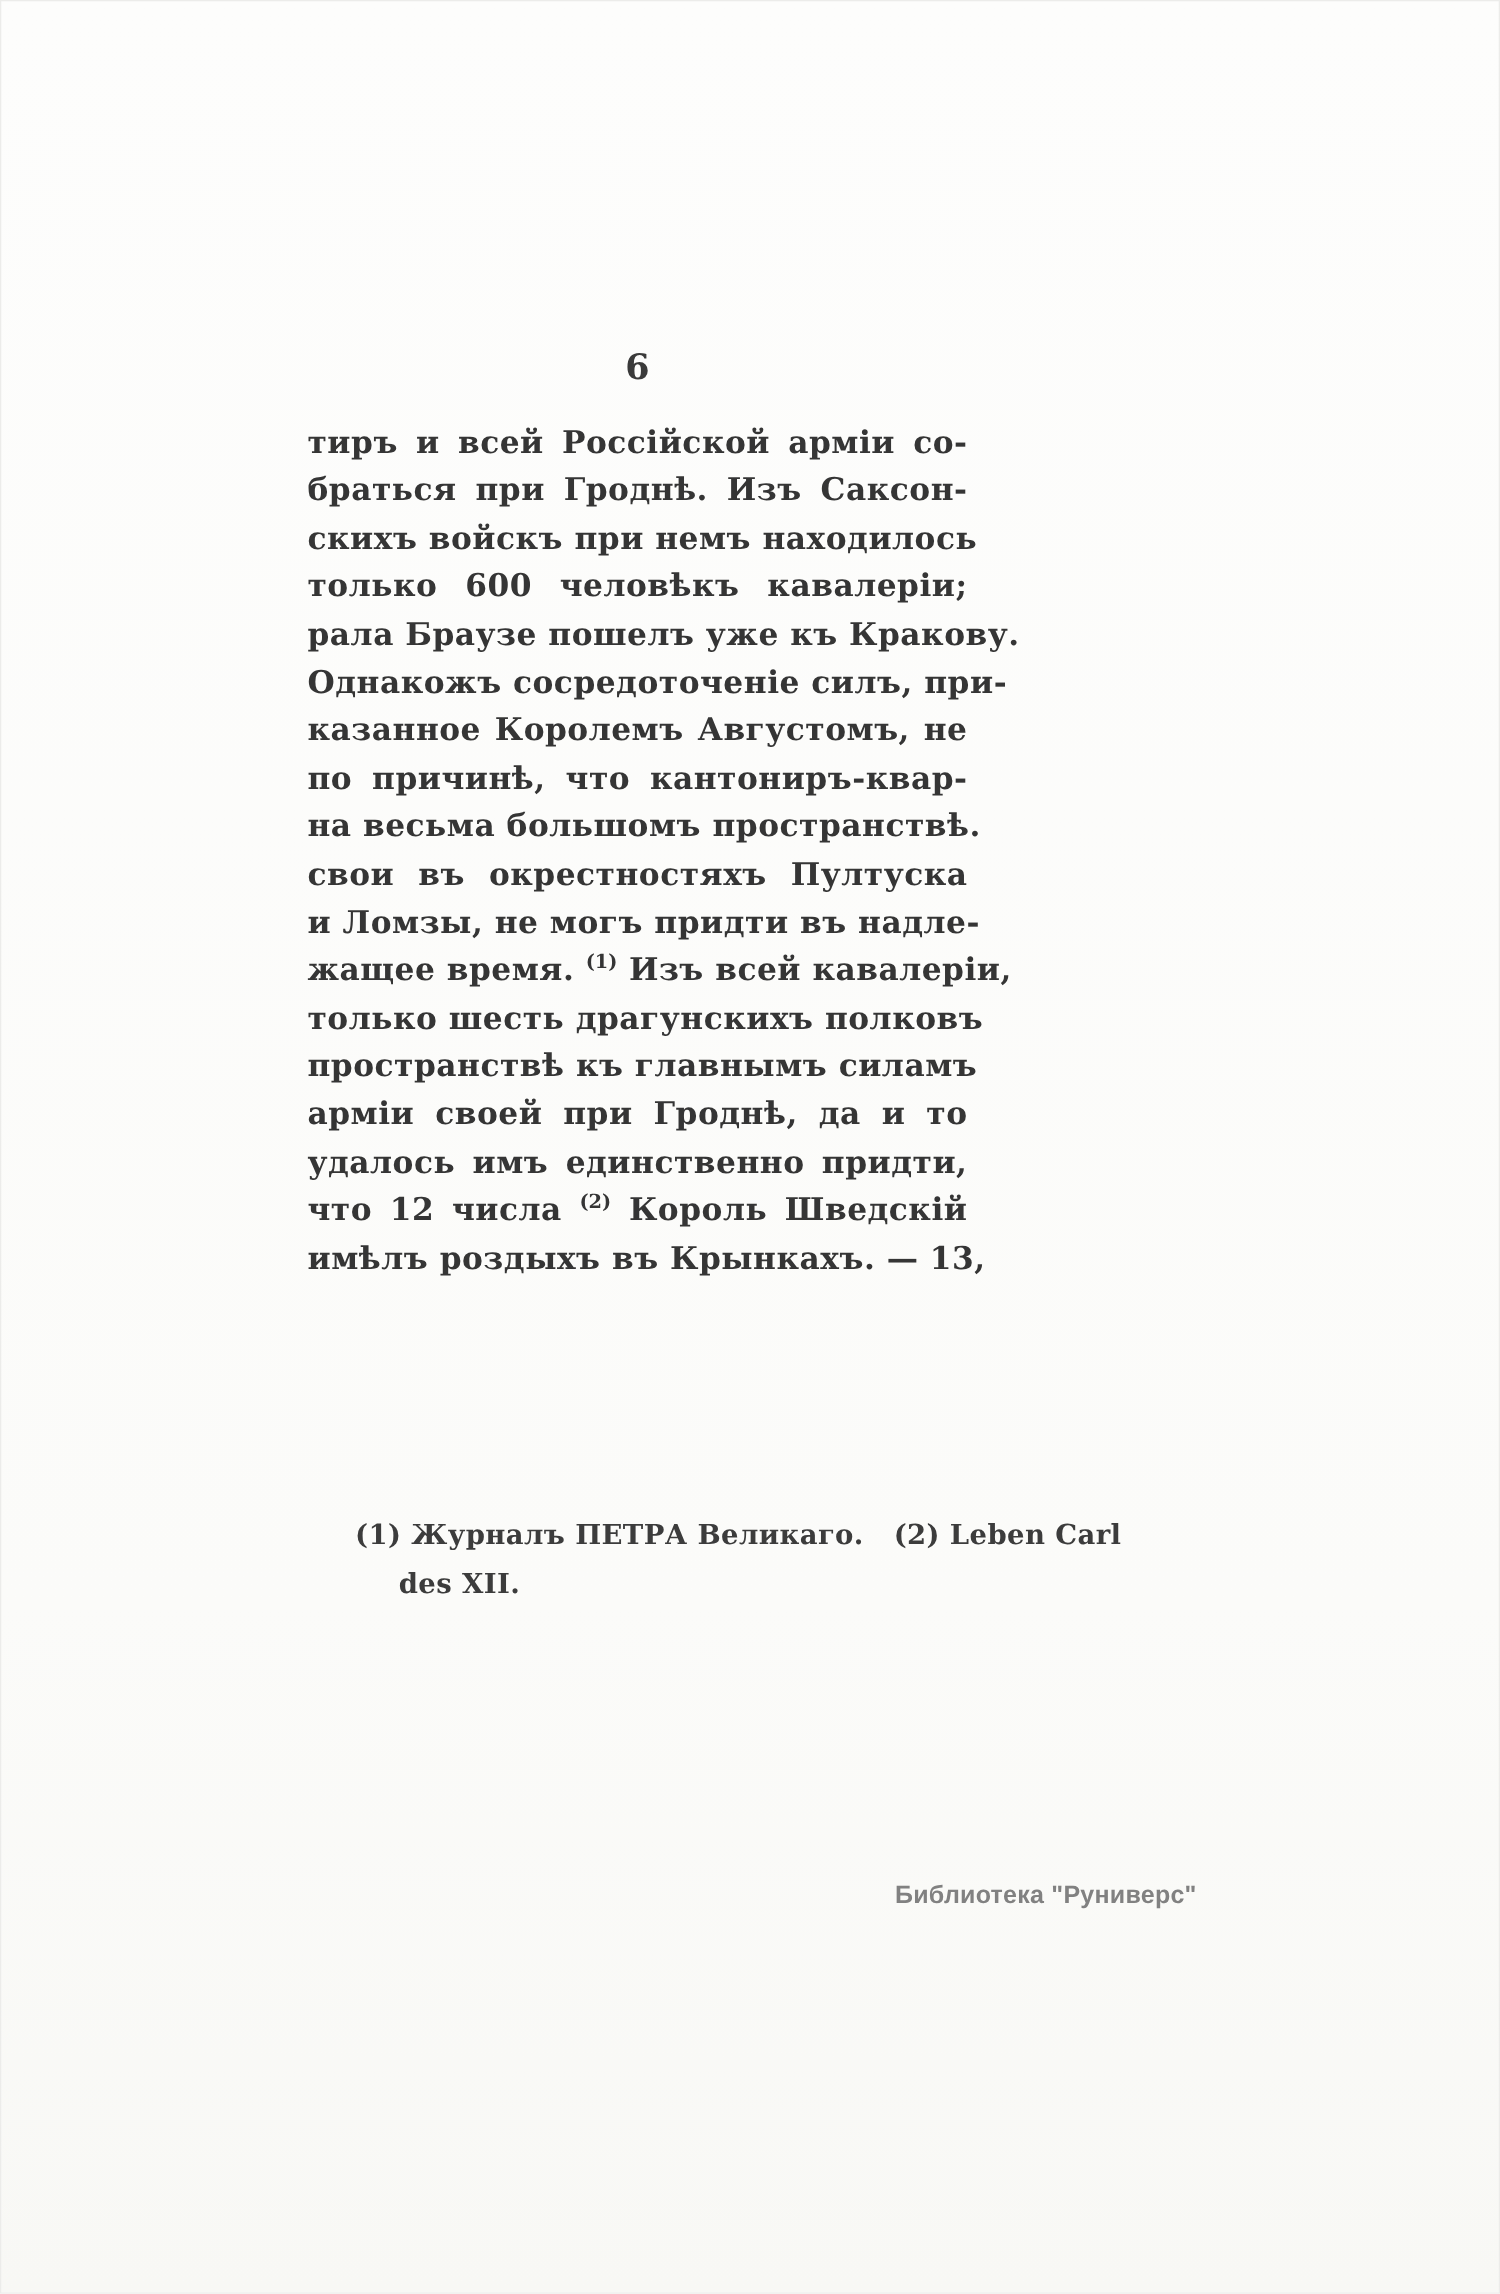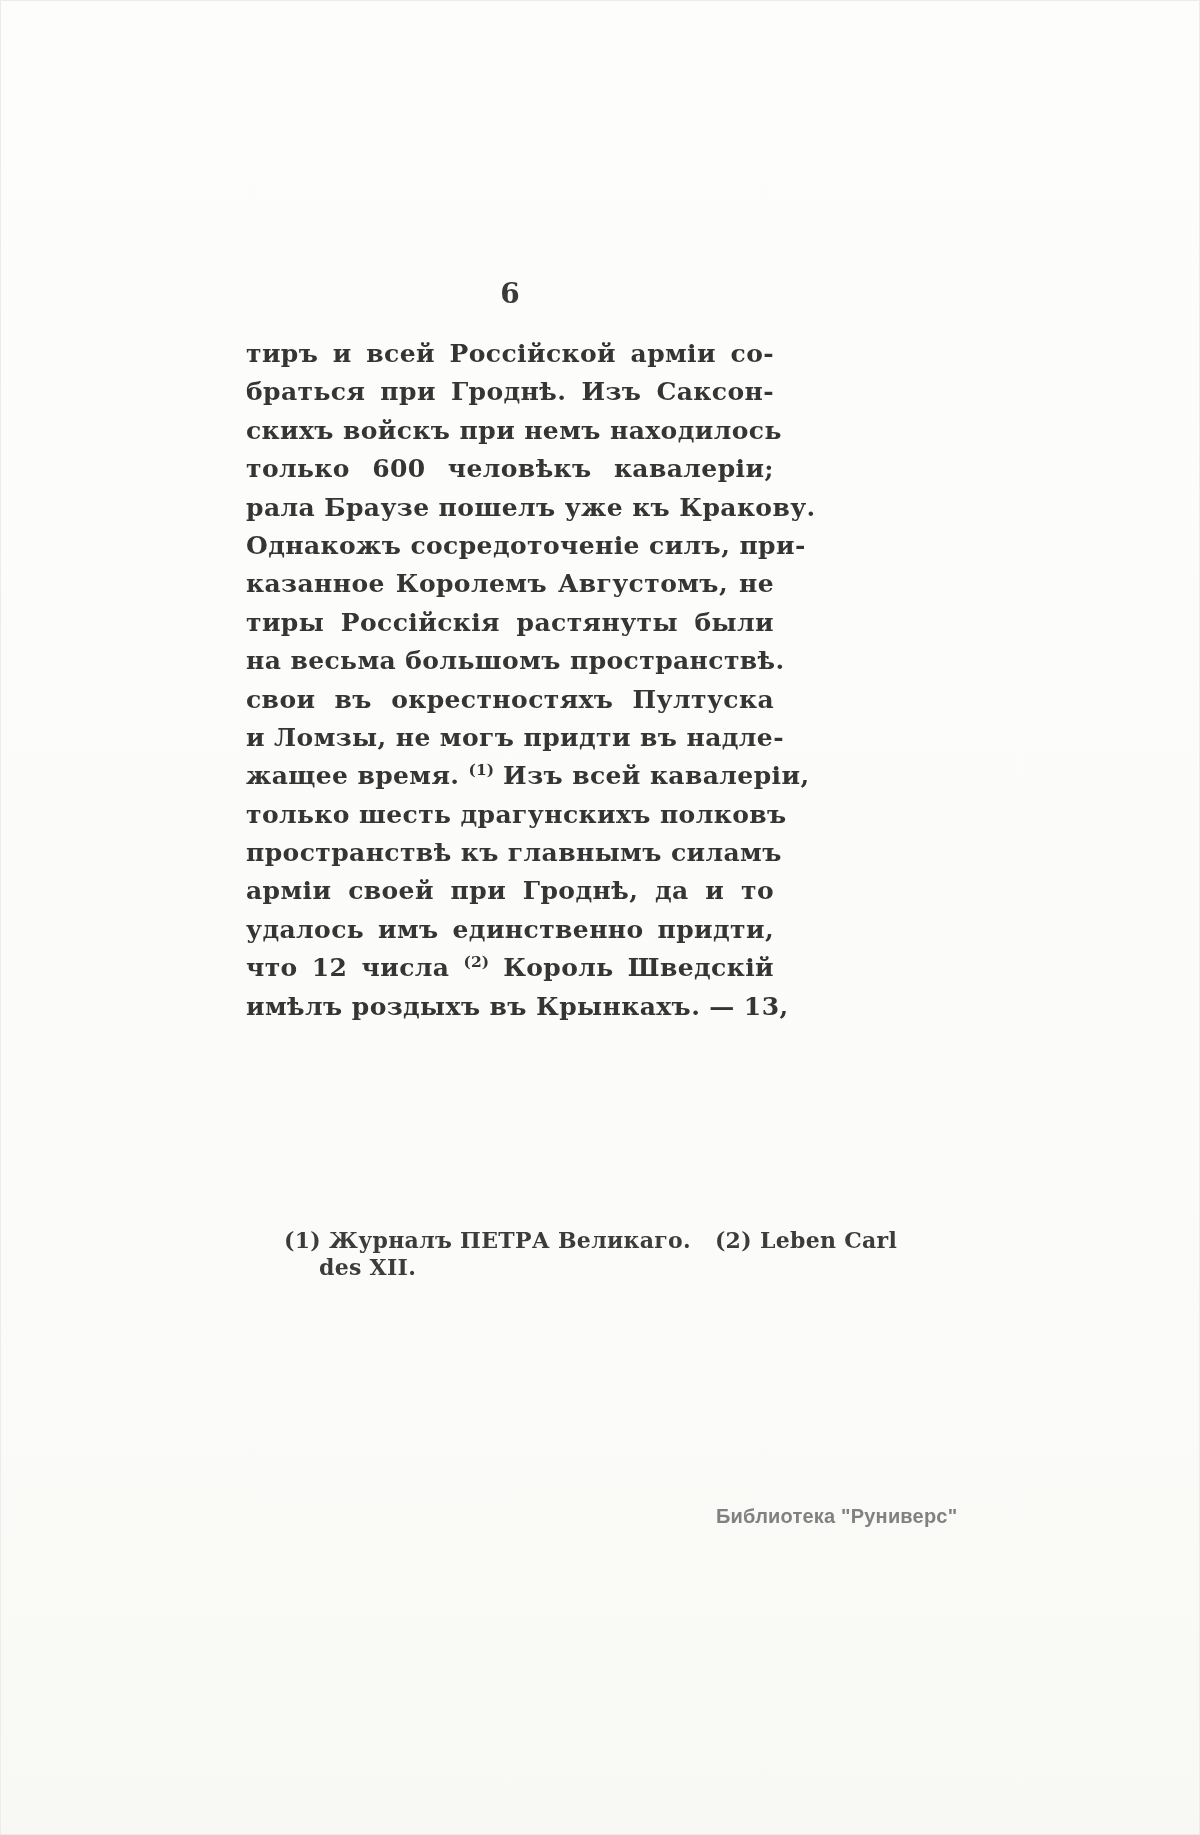--- a/index.html
+++ b/index.html
@@ -59,21 +59,21 @@
     color: #3c3c3c;
     font-size: 22px;
     font-weight: 700;
     letter-spacing: 0.3px;
   }
   .footnote-line {
     position: absolute;
     white-space: pre;
     line-height: 30px;
   }
-  .fn1 { left: 283px; top: 12px; }
+  .fn1 { left: 283px; top: 0; }
   .fn2 { left: 318px; top: 39px; text-align: center; }
   .watermark {
     position: absolute;
     top: 1504px;
     left: 715px;
     font-family: "Liberation Sans", "DejaVu Sans", sans-serif;
     font-size: 20px;
     font-weight: 700;
     color: #818181;
     letter-spacing: 0.2px;
@@ -87,21 +87,21 @@
   <div class="page-number">6</div>
 
   <div class="body-text" id="body-text">
       <div class="line">тиръ и всей Россійской арміи со-</div>
       <div class="line">браться при Гроднѣ. Изъ Саксон-</div>
       <div class="line">скихъ войскъ при немъ находилось</div>
       <div class="line">только 600 человѣкъ кавалеріи;</div>
       <div class="line">рала Браузе пошелъ уже къ Кракову.</div>
       <div class="line">Однакожъ сосредоточеніе силъ, при-</div>
       <div class="line">казанное Королемъ Августомъ, не</div>
-      <div class="line">тиры Россійскія растянуты были</div>
+      <div class="line">по причинѣ, что кантониръ-квар-</div>
       <div class="line">на весьма большомъ пространствѣ.</div>
       <div class="line">свои въ окрестностяхъ Пултуска</div>
       <div class="line">и Ломзы, не могъ придти въ надле-</div>
       <div class="line">жащее время. <sup>(1)</sup> Изъ всей кавалеріи,</div>
       <div class="line">только шесть драгунскихъ полковъ</div>
       <div class="line">пространствѣ къ главнымъ силамъ</div>
       <div class="line">арміи своей при Гроднѣ, да и то</div>
       <div class="line">удалось имъ единственно придти,</div>
       <div class="line">что 12 числа <sup>(2)</sup> Король Шведскій</div>
       <div class="line">имѣлъ роздыхъ въ Крынкахъ. — 13,</div>

